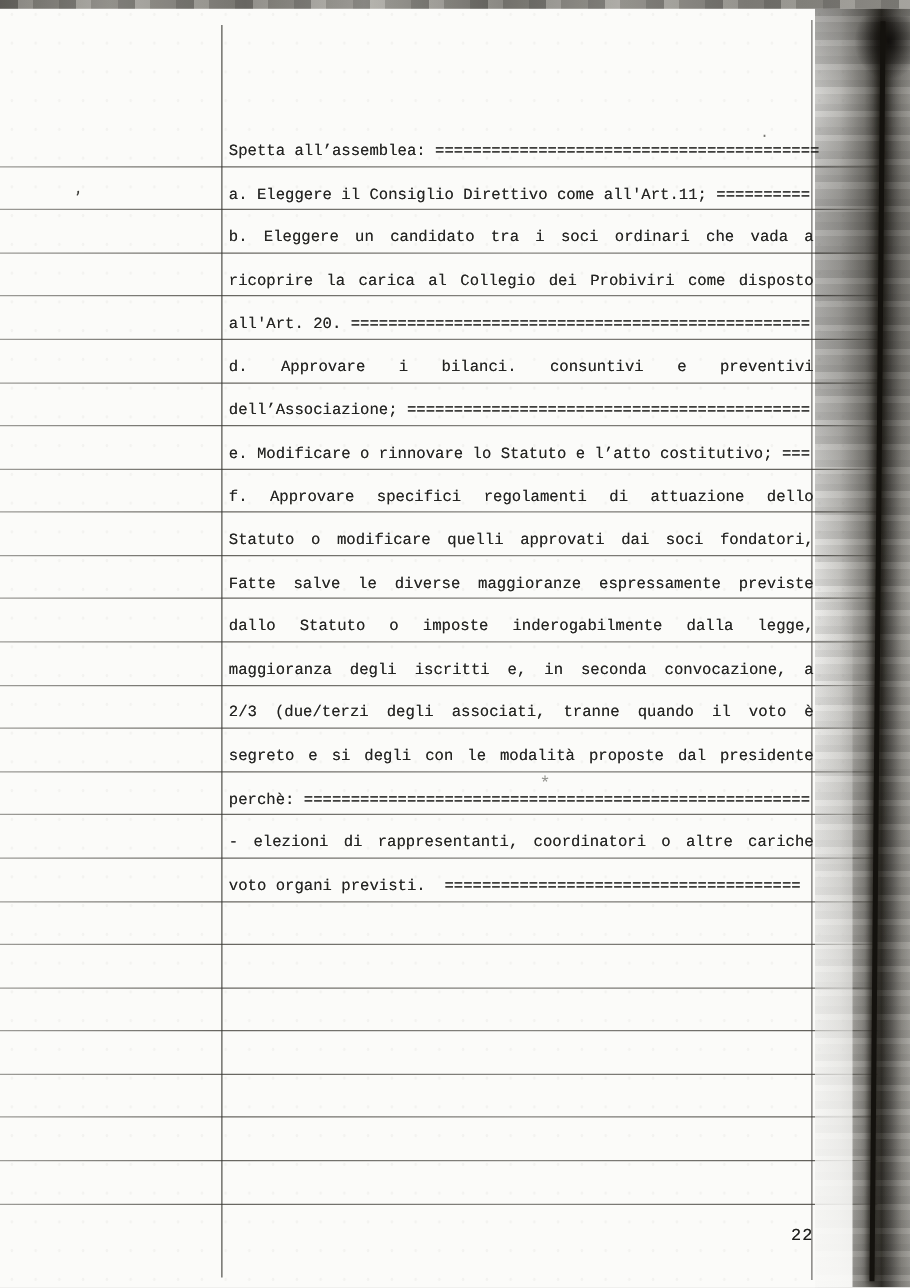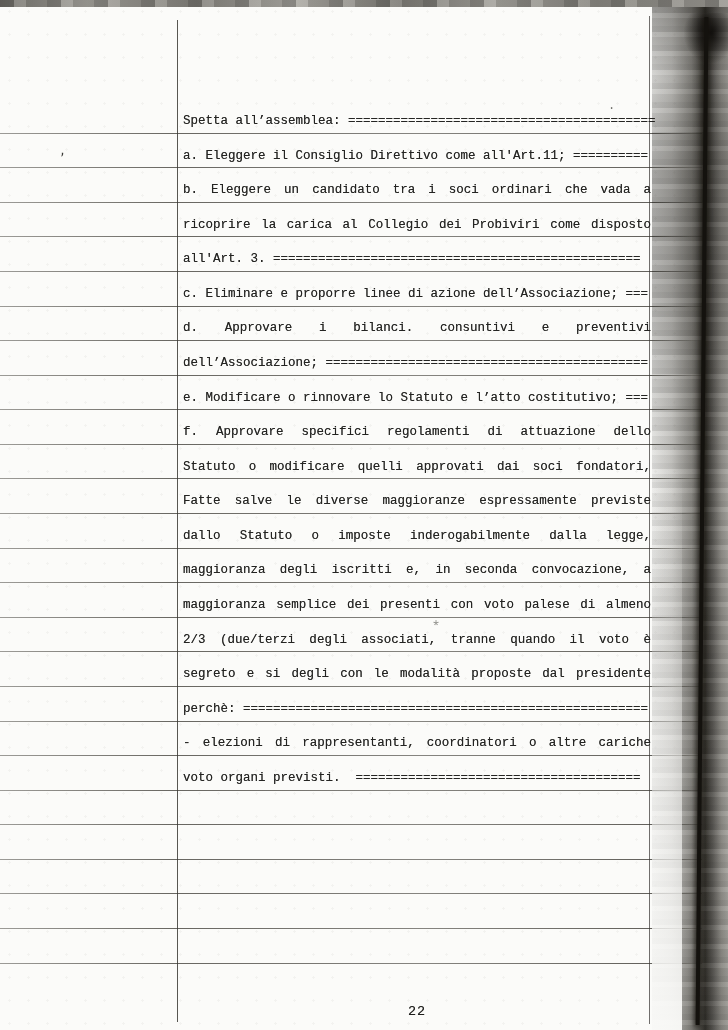--- a/index.html
+++ b/index.html
@@ -31,21 +31,21 @@
     color:#242422;font-size:12.5px;
     text-shadow:0 0 .4px rgba(40,40,38,.65);
   }
   .t-row{
     height:34.58px;display:flex;align-items:flex-end;
     padding-bottom:5px;box-sizing:border-box;line-height:13px;
   }
   .t-row span{display:block;width:100%;white-space:pre;}
   .t-row.just span{white-space:normal;text-align:justify;text-align-last:justify;}
   .page-number{
-    position:absolute;left:183px;top:1004px;width:468px;text-align:center;
+    position:absolute;left:183px;top:982px;width:468px;text-align:right;
     color:#1e1e1c;font-size:13.5px;letter-spacing:1px;
     text-shadow:0 0 .4px rgba(40,40,38,.6);
   }
   .mark{position:absolute;color:#3a3a36;}
   .mark.comma{left:60px;top:150px;font-size:15px;transform:rotate(-8deg);font-family:"DejaVu Serif",serif;}
   .mark.star{left:433px;top:611px;font-size:11px;color:rgba(70,70,64,.6);}
   .mark.speck{left:608px;top:102px;font-size:12px;color:rgba(70,70,64,.75);}
   
   .scan-band{
     position:absolute;left:652px;top:7px;width:76px;height:1023px;
@@ -109,24 +109,21 @@
       <div class="t-row">
         <span>a. Eleggere il Consiglio Direttivo come all'Art.11; ==========</span>
       </div>
       <div class="t-row just">
         <span>b. Eleggere un candidato tra i soci ordinari che vada a</span>
       </div>
       <div class="t-row just">
         <span>ricoprire la carica al Collegio dei Probiviri come disposto</span>
       </div>
       <div class="t-row">
-        <span>all'Art. 3. =================================================</span>
-      </div>
-      <div class="t-row">
-        <span>c. Eliminare e proporre linee di azione dell’Associazione; ===</span>
+        <span>all'Art. 20. =================================================</span>
       </div>
       <div class="t-row just">
         <span>d. Approvare i bilanci. consuntivi e preventivi</span>
       </div>
       <div class="t-row">
         <span>dell’Associazione; ===========================================</span>
       </div>
       <div class="t-row">
         <span>e. Modificare o rinnovare lo Statuto e l’atto costitutivo; ===</span>
       </div>
@@ -137,23 +134,20 @@
         <span>Statuto o modificare quelli approvati dai soci fondatori,</span>
       </div>
       <div class="t-row just">
         <span>Fatte salve le diverse maggioranze espressamente previste</span>
       </div>
       <div class="t-row just">
         <span>dallo Statuto o imposte inderogabilmente dalla legge,</span>
       </div>
       <div class="t-row just">
         <span>maggioranza degli iscritti e, in seconda convocazione, a</span>
-      </div>
-      <div class="t-row just">
-        <span>maggioranza semplice dei presenti con voto palese di almeno</span>
       </div>
       <div class="t-row just">
         <span>2/3 (due/terzi degli associati, tranne quando il voto è</span>
       </div>
       <div class="t-row just">
         <span>segreto e si degli con le modalità proposte dal presidente</span>
       </div>
       <div class="t-row">
         <span>perchè: ======================================================</span>
       </div>

